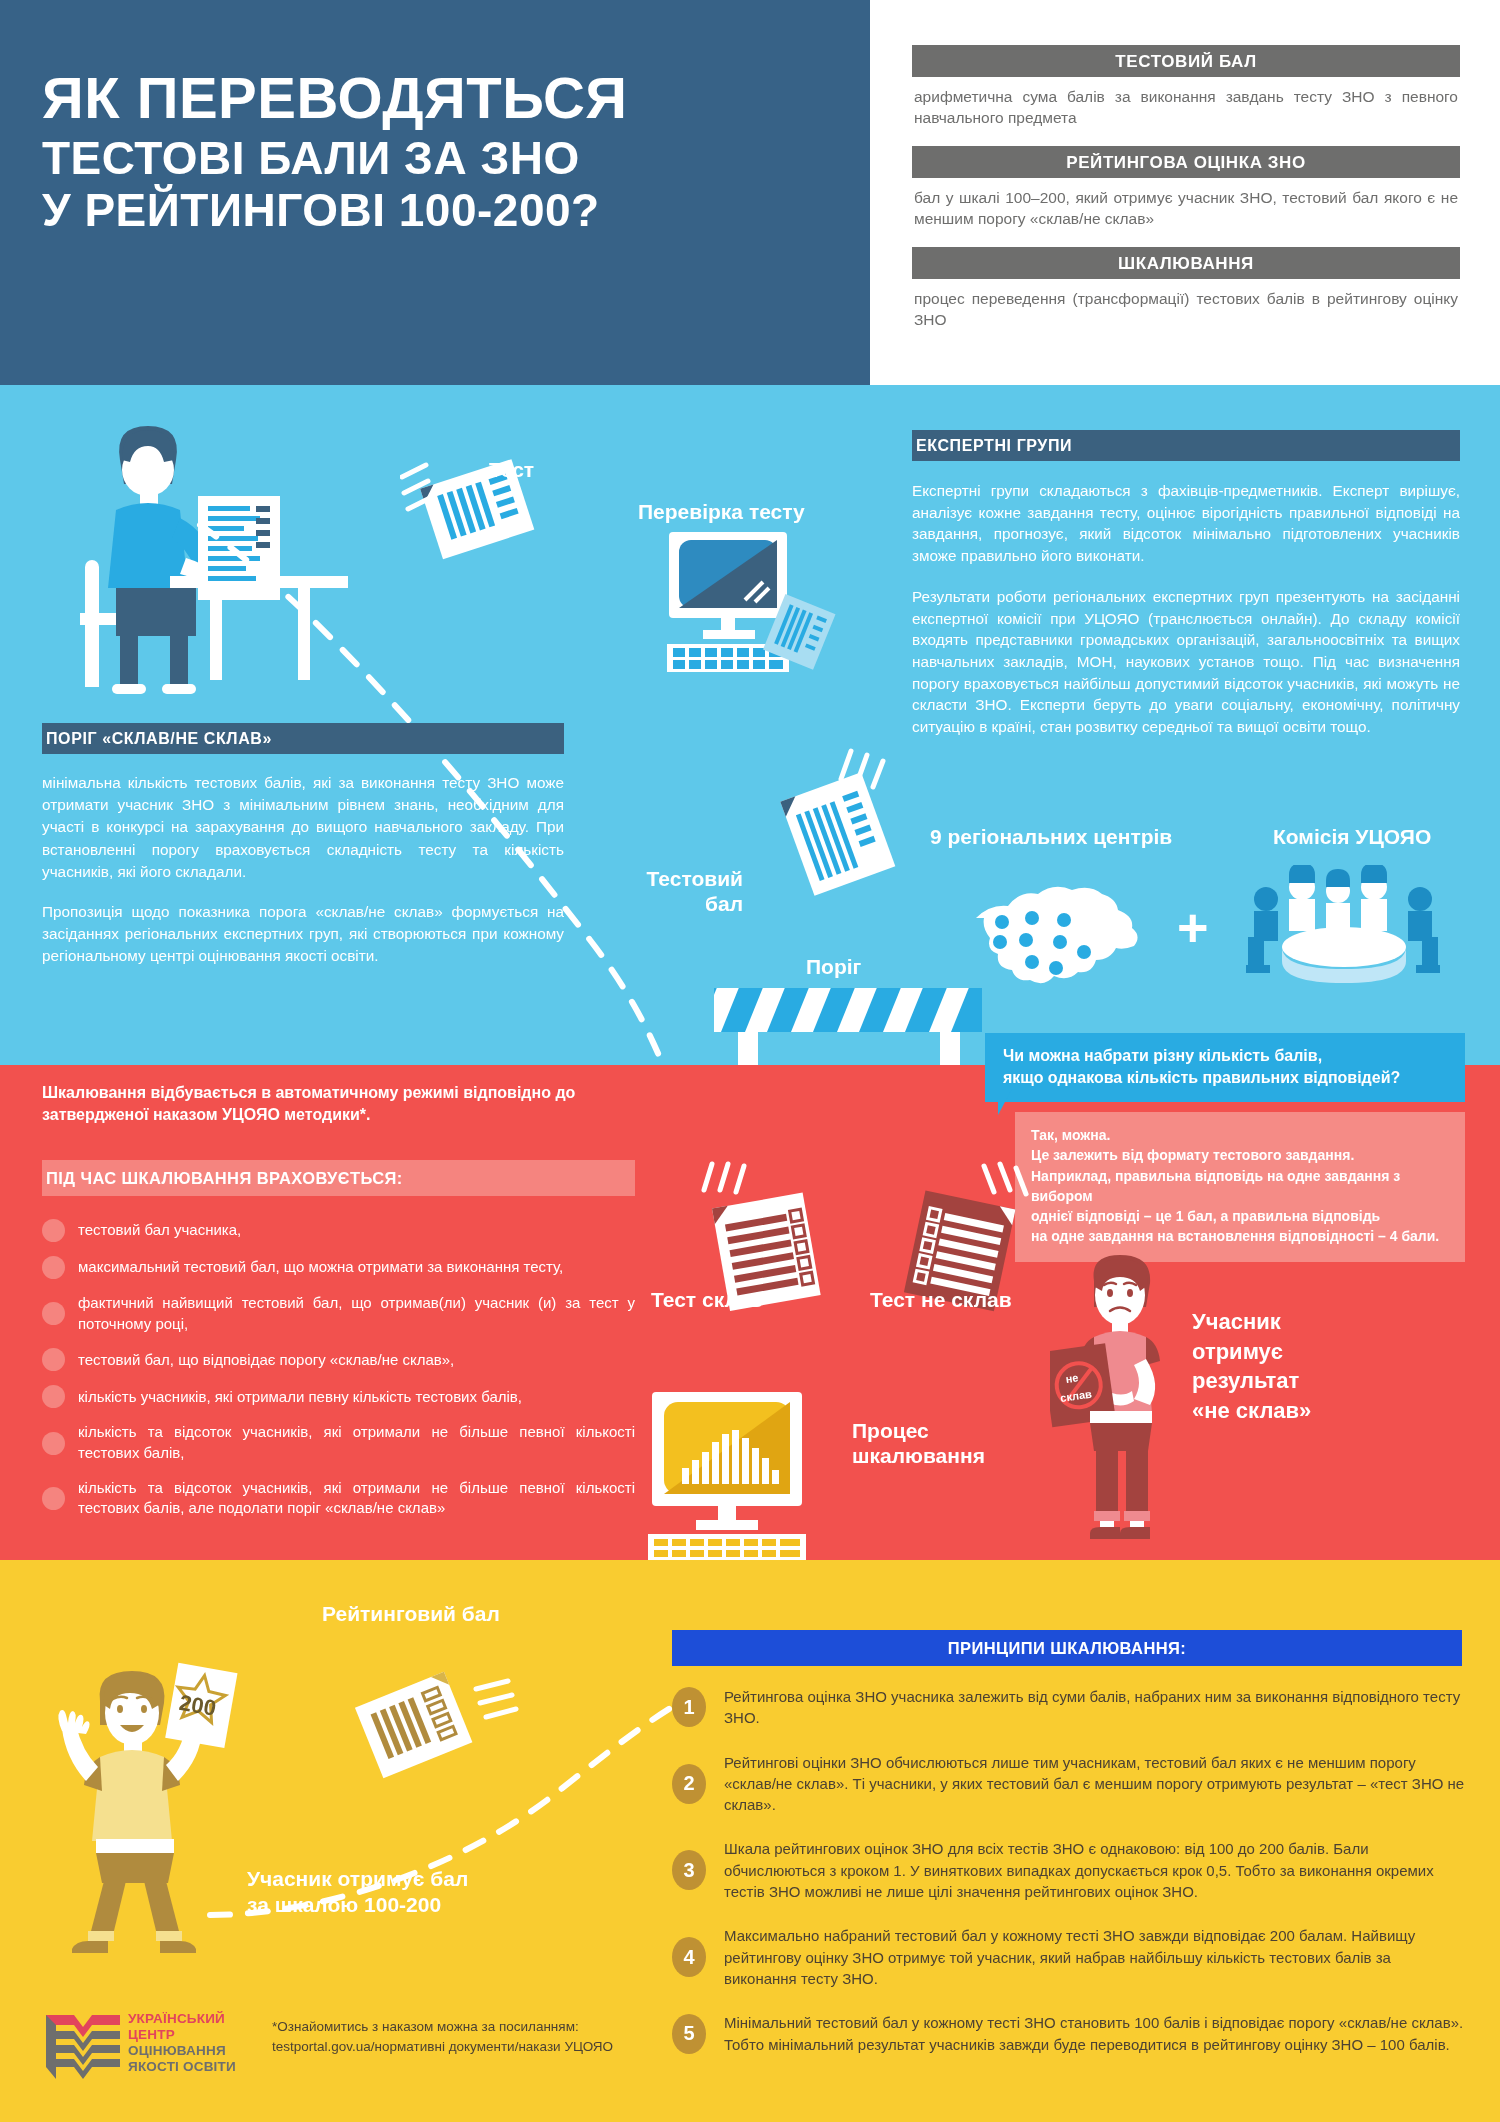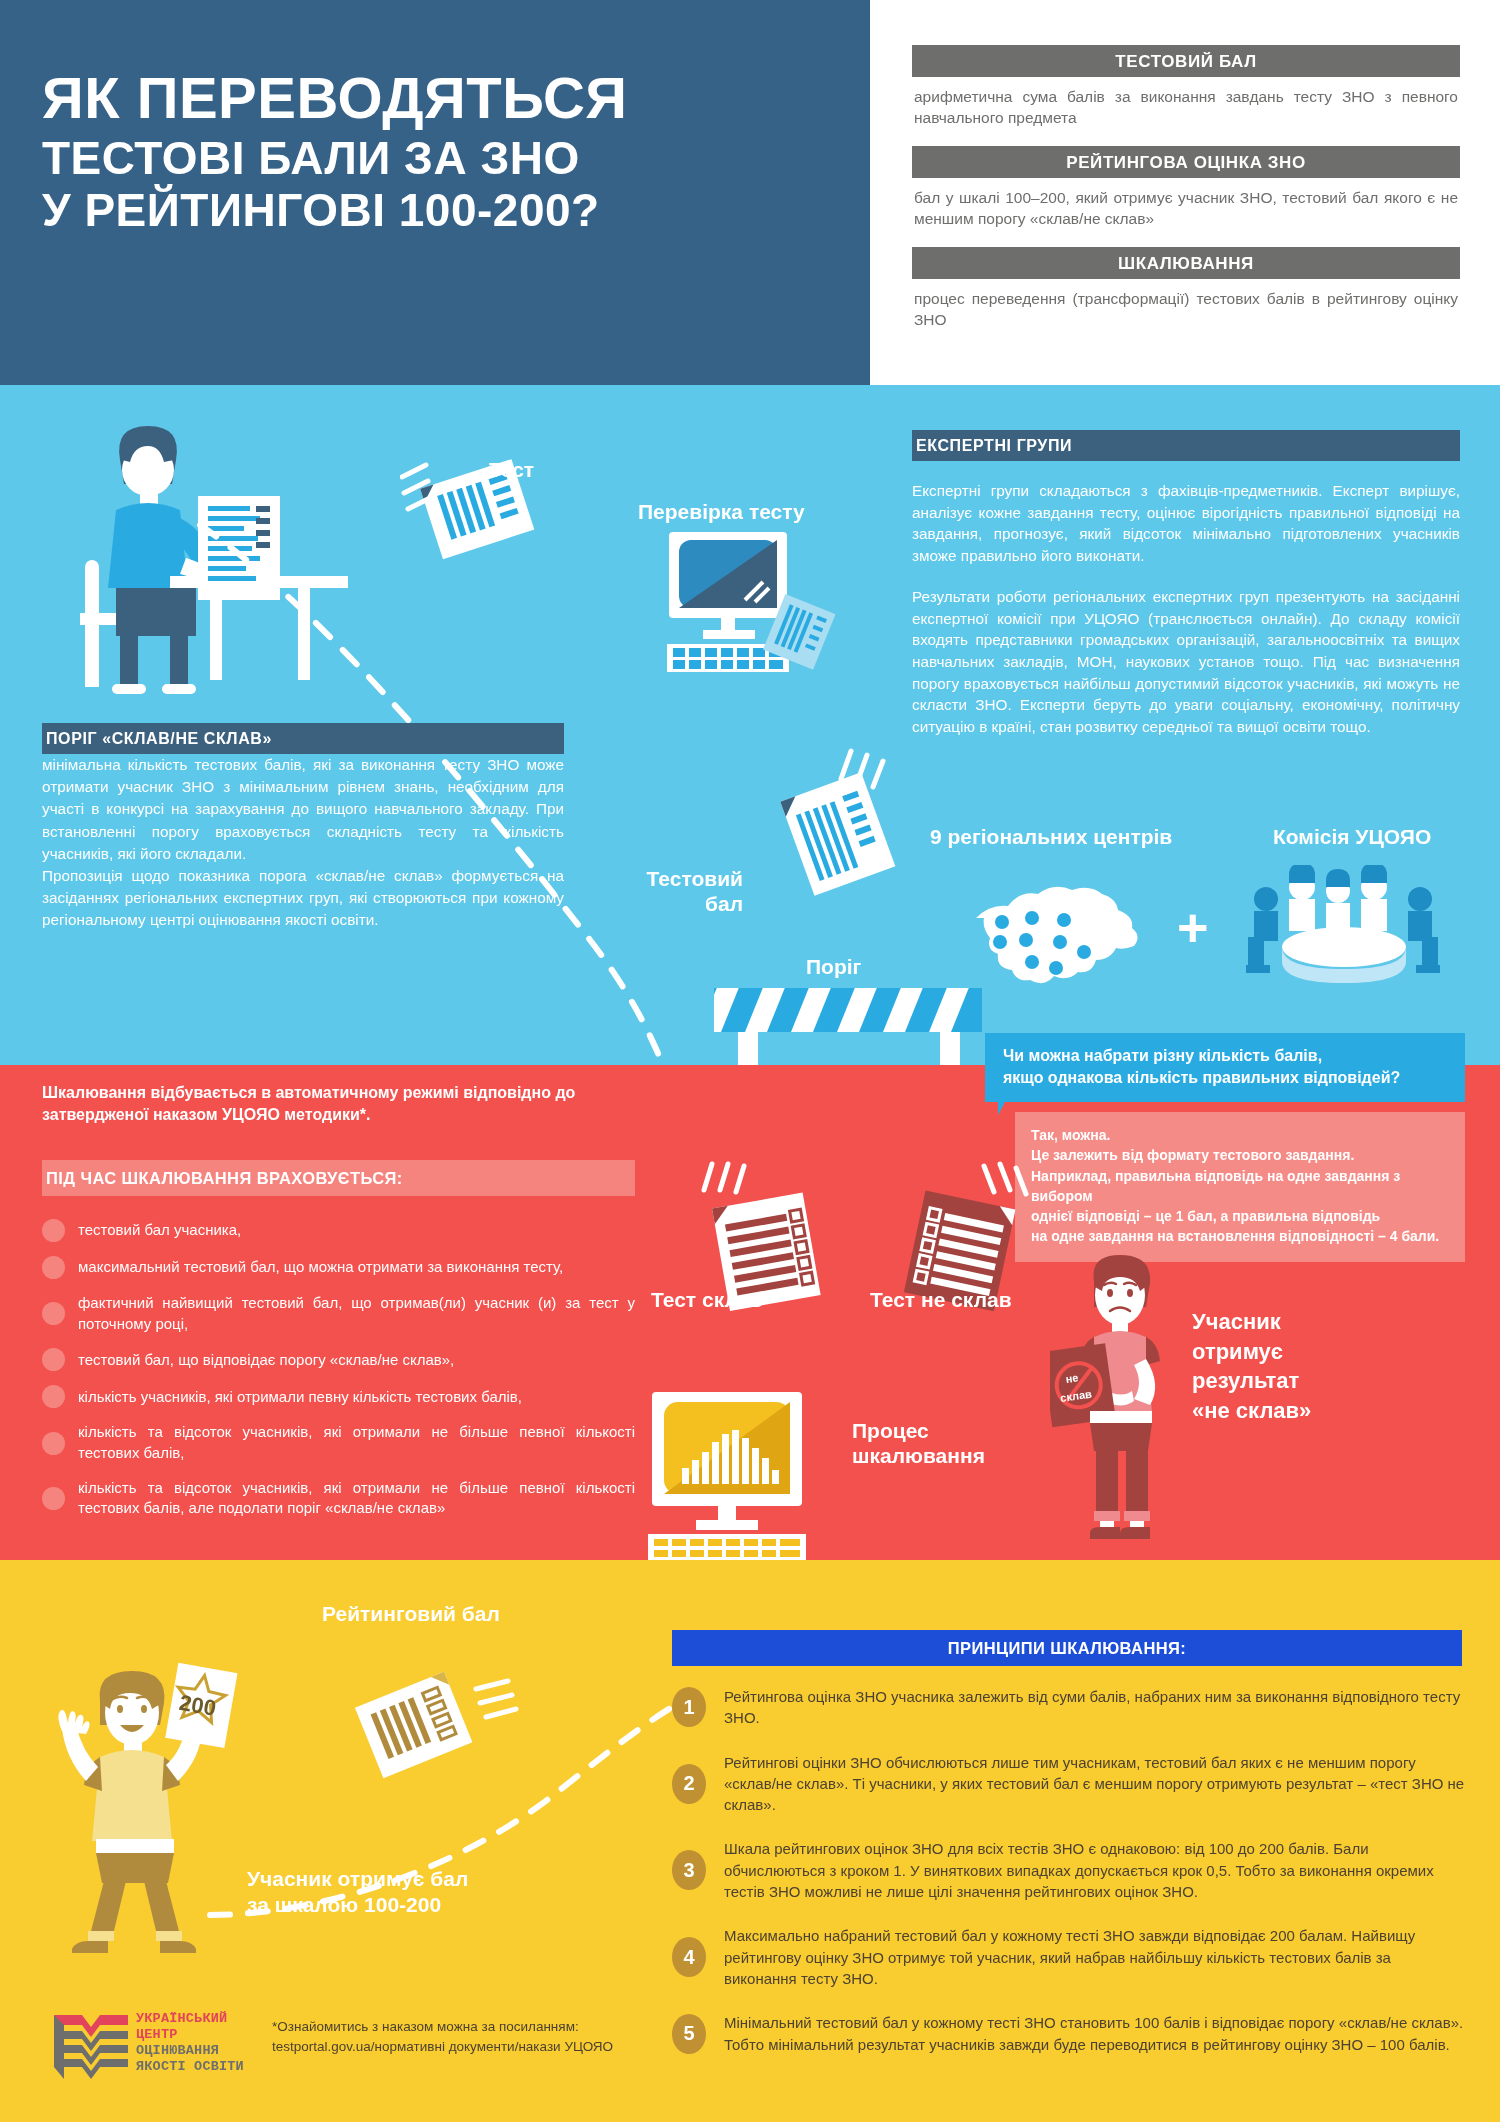--- a/index.html
+++ b/index.html
@@ -40,21 +40,21 @@
   
   .hdr-navy {
     background:#3b617f; color:#fff; 
     font-size:16px; font-weight:bold; letter-spacing:0.6px;
     padding:8px 4px 7px; line-height:1;
   }
   #exp-box { position:absolute; left:912px; top:430px; width:548px; }
   .exp-p { color:#ffffff; font-size:15.3px; line-height:1.42; text-align:justify; margin-top:19px; }
 
   #porig-box { position:absolute; left:42px; top:723px; width:522px; }
-  .porig-p { color:#ffffff; font-size:15.3px; line-height:1.45; text-align:justify; }
+  .porig-p { color:#ffffff; font-size:15.3px; line-height:1.45; text-align:justify; margin-top:18px; }
 
   .mid-label { position:absolute; color:#ffffff; font-weight:bold; font-size:21px; line-height:1.18; }
   #lbl-test { left:489px; top:458px; }
   #lbl-perev { left:638px; top:500px; }
   #lbl-tb { left:633px; top:867px; text-align:right; width:110px; }
   #lbl-porig { left:806px; top:955px; }
   #lbl-9reg { left:930px; top:825px; font-size:21px;text-align:right; }
   #lbl-kom { left:1273px; top:825px; font-size:21px; }
   #lbl-sklav { left:651px; top:1288px; }
   #lbl-nesklav { left:870px; top:1288px; }
@@ -108,21 +108,21 @@
     color:#ffffff; font-size:20px; font-weight:bold;
     display:flex; align-items:center; justify-content:center;
     flex:0 0 34px; margin-right:18px;
   }
   .pr .ptx { color:#4d4232; font-size:15px; line-height:1.42; }
 
   #footnote { position:absolute; left:272px; top:2017px; width:360px;
     color:#4d4232; font-size:13.5px; line-height:1.5; }
 
   
-  #logo { position:absolute; left:52px; top:2009px; width:210px; height:80px;font-family:Liberation Mono, monospace; }
+  #logo { position:absolute; left:44px; top:2009px; width:210px; height:80px; }
   #logo .ltext { position:absolute; left:84px; top:2px;
     font-size:13.5px; font-weight:bold; line-height:1.18; letter-spacing:0.2px; }
   #logo .lred { color:#e2445c; }
   #logo .lgry { color:#6e6e6d; }
 
   
   .ill { position:absolute; }
 </style>
 </head>
 <body>

